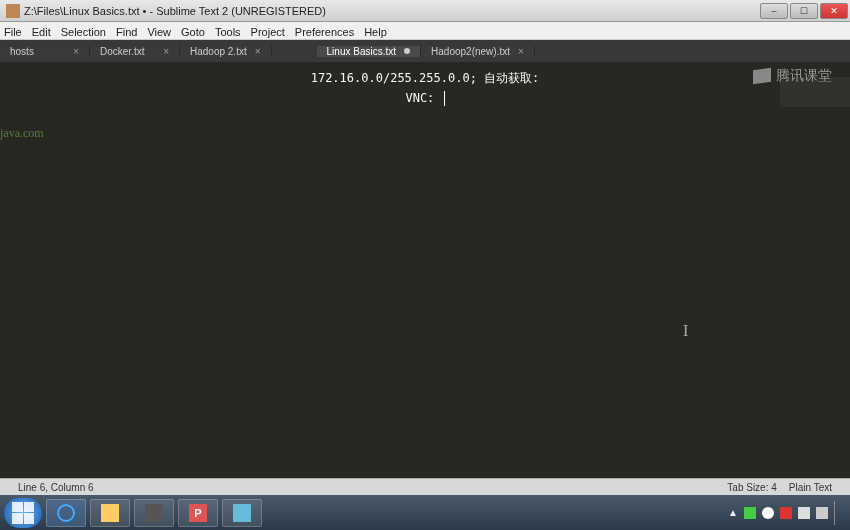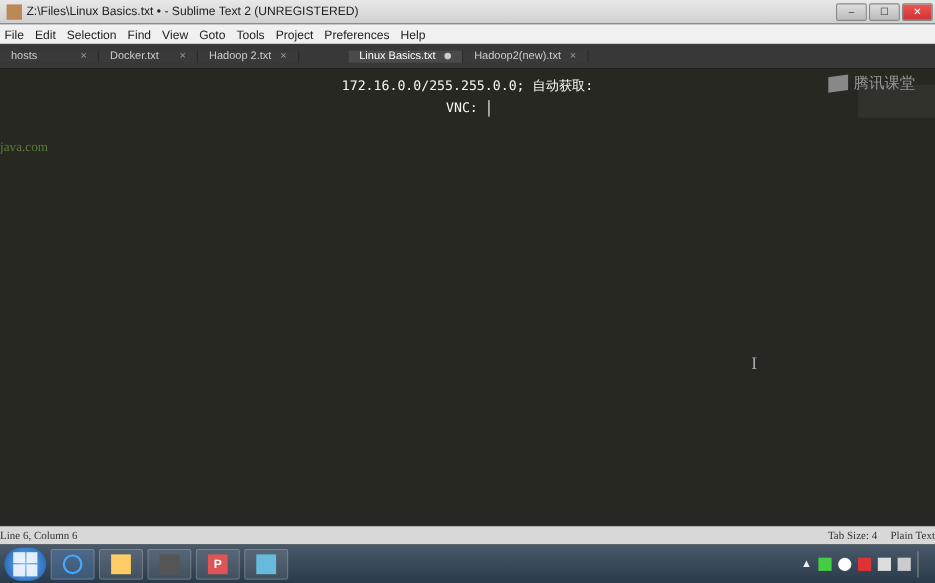--- a/index.html
+++ b/index.html
@@ -23,21 +23,21 @@
 
 .editor { height: 416px; background: #272822; color: #f8f8f2; font-family: Consolas, monospace; font-size: 12px; padding: 6px 14px; position: relative; }
 .editor .line { white-space: pre; line-height: 20px; text-align: center; }
 .editor .cursor { display: inline-block; width: 1px; height: 15px; background: #fff; vertical-align: middle; margin-left: 2px; }
 .editor .text-cursor { position: absolute; left: 683px; top: 260px; color: #aaa; font-size: 16px; font-family: serif; }
 .editor .watermark-r { position: absolute; right: 18px; top: 5px; color: #999; font-size: 14px; display: flex; align-items: center; gap: 5px; }
 .editor .watermark-r .ico { width: 18px; height: 14px; background: #888; transform: skewY(-8deg); }
 .editor .watermark-l { position: absolute; left: 0; top: 64px; color: #5a7d3a; font-size: 12px; font-family: serif; }
 .editor .minimap { position: absolute; right: 0; top: 15px; width: 70px; height: 30px; background: rgba(120,120,120,0.12); }
 
-.statusbar { height: 17px; background: #d8d8d8; display: flex; align-items: center; color: #333; font-size: 10px; padding: 0 0; border-top: 1px solid #aaa; font-family: Liberation Serif, serif; }
+.statusbar { height: 17px; background: #d8d8d8; display: flex; align-items: center; color: #333; font-size: 10px; padding: 0 18px; border-top: 1px solid #aaa; }
 .statusbar .right { margin-left: auto; display: flex; align-items: center; gap: 12px; }
 
 .taskbar { height: 35px; background: linear-gradient(#4a5a6a, #2a3a4a); display: flex; align-items: center; padding: 0 4px; gap: 4px; position: relative; }
 .start-btn { width: 38px; height: 30px; border-radius: 15px; background: radial-gradient(circle, #6bb5ff, #1a5aa8); display: flex; align-items: center; justify-content: center; }
 .start-btn .orb { width: 22px; height: 22px; display: grid; grid-template-columns: 1fr 1fr; gap: 1px; }
 .start-btn .orb div { background: #fff; opacity: 0.85; }
 .task-item { width: 40px; height: 28px; background: rgba(255,255,255,0.1); border: 1px solid rgba(255,255,255,0.2); border-radius: 2px; display: flex; align-items: center; justify-content: center; }
 .task-item.ie { background: rgba(100,150,220,0.3); }
 .task-item .q { width: 18px; height: 18px; }
 .tray { margin-left: auto; display: flex; align-items: center; gap: 6px; color: #eee; font-size: 10px; padding-right: 6px; }

